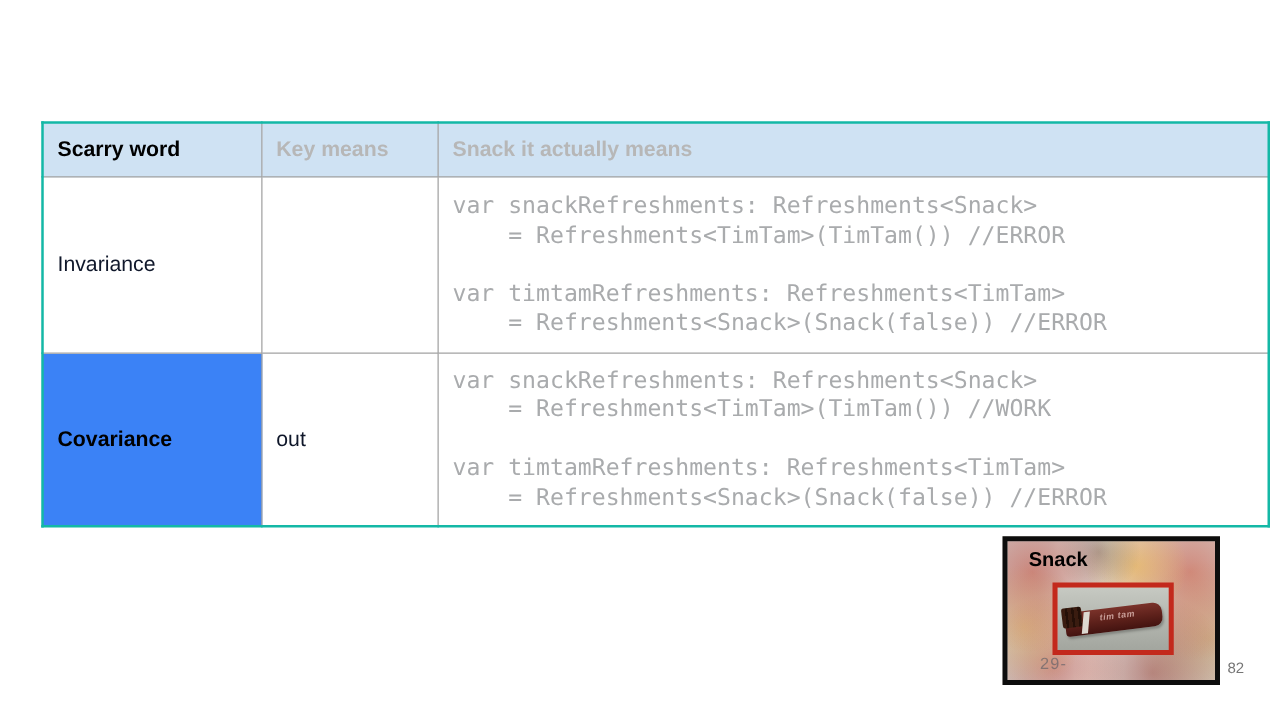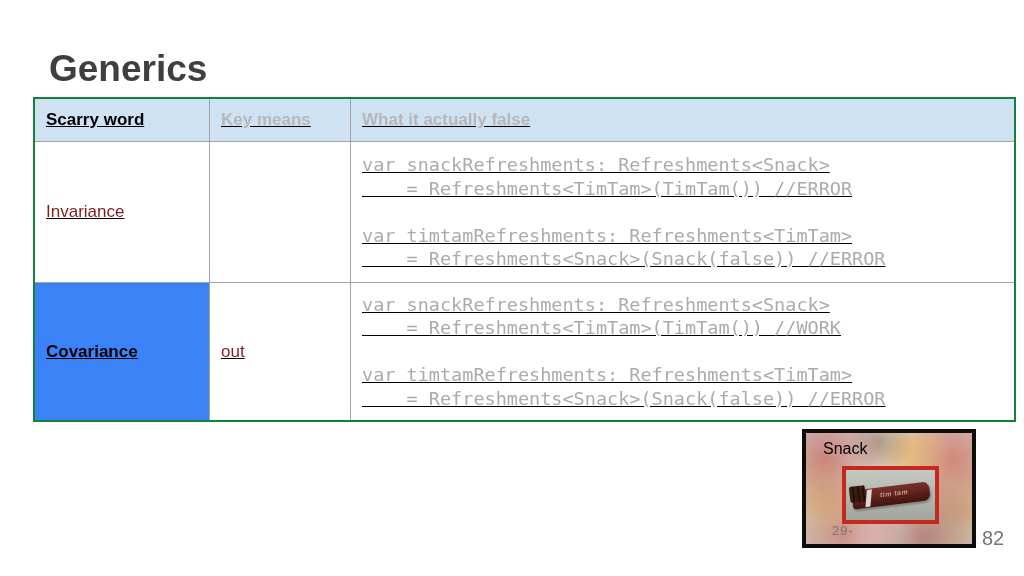--- a/index.html
+++ b/index.html
@@ -26,21 +26,21 @@
   table.generics-table {
     position: absolute;
     left: 33px; top: 97px;
     width: 944px;
     border-collapse: collapse;
     table-layout: fixed;
   }
   table.generics-table, table.generics-table th, table.generics-table td {
     border: 1px solid #a2a2a2;
   }
-  table.generics-table { border: 2px solid #15803d; text-decoration: underline; }
+  table.generics-table { border: 2px solid #14b8a6; }
   th.col-scarry { width: 163px; }
   th.col-key    { width: 129px; }
   th.col-mean   { width: 652px; }
   table.generics-table th {
     background: #cfe2f3;
     height: 42px;
     text-align: left;
     padding: 0 0 0 11px;
     font-size: 17px;
     font-weight: 700;
@@ -50,21 +50,21 @@
   th.th-muted { color: #b7b7b7; }
   td {
     vertical-align: middle;
     padding: 0 0 0 11px;
     font-size: 17px;
     background: #ffffff;
     margin-top: 14px;
   }
   tr.row-invariance td { height: 140px; }
   tr.row-covariance td { height: 137px; }
-  td.cell-muted { color: #7f1d1d; font-weight: 400; }
+  td.cell-muted { color: #0f172a; font-weight: 400; }
   td.cell-highlight {
     background: #3b82f6;
     color: #000000;
     font-weight: 700;
   }
   td.cell-code { padding: 0; }
   td.cell-code pre {
     margin: 0;
     padding-left: 11px;
     font-family: "DejaVu Sans Mono", "Liberation Mono", monospace;
@@ -90,21 +90,21 @@
       radial-gradient(circle at 22% 90%, rgba(180,50,40,0.45) 0%, rgba(180,50,40,0) 35%),
       radial-gradient(circle at 70% 95%, rgba(140,40,30,0.45) 0%, rgba(140,40,30,0) 40%),
       radial-gradient(circle at 97% 70%, rgba(200,150,60,0.40) 0%, rgba(200,150,60,0) 35%),
       linear-gradient(100deg, rgba(125,135,155,0.30) 18%, rgba(125,135,155,0.08) 45%, rgba(125,135,155,0.25) 80%),
       #f2ebe3;
   }
   .snack-label {
     position: absolute;
     left: 17px; top: 7px;
     font-size: 16px;
-    font-weight: 400;
+    font-weight: 700;
     color: #000000;
   }
   .timtam-inset {
     position: absolute;
     left: 36px; top: 33px;
     width: 97px; height: 58px;
     box-sizing: border-box;
     border: 4px solid #c3291c;
     background: linear-gradient(180deg, #c6c9c2 0%, #b2b5ae 55%, #a3a69f 100%);
   }
@@ -146,37 +146,36 @@
   .price-tag {
     position: absolute;
     left: 26px; bottom: 6px;
     font-size: 13px;
     color: rgba(85,90,100,0.60);
     letter-spacing: 1px;
   }
   .page-number {
     position: absolute;
     left: 982px; top: 527px;
-    font-size: 20px;
+    font-size: 12px;
     color: #757575;
   }
 </style>
 </head>
 <body>
 
 <div class="slide">
 
-  <h1 class="slide-title">Generics</h1>
 
   <table class="generics-table">
     <thead>
       <tr>
         <th class="col-scarry th-dark">Scarry word</th>
         <th class="col-key th-muted">Key means</th>
-        <th class="col-mean th-muted">What it actually false</th>
+        <th class="col-mean th-muted">Snack it actually means</th>
       </tr>
     </thead>
     <tbody>
       <tr class="row-invariance">
         <td class="cell-muted">Invariance</td>
         <td class="cell-muted"></td>
         <td class="cell-code">
             <pre>var snackRefreshments: Refreshments&lt;Snack&gt;
     = Refreshments&lt;TimTam&gt;(TimTam()) //ERROR
 

